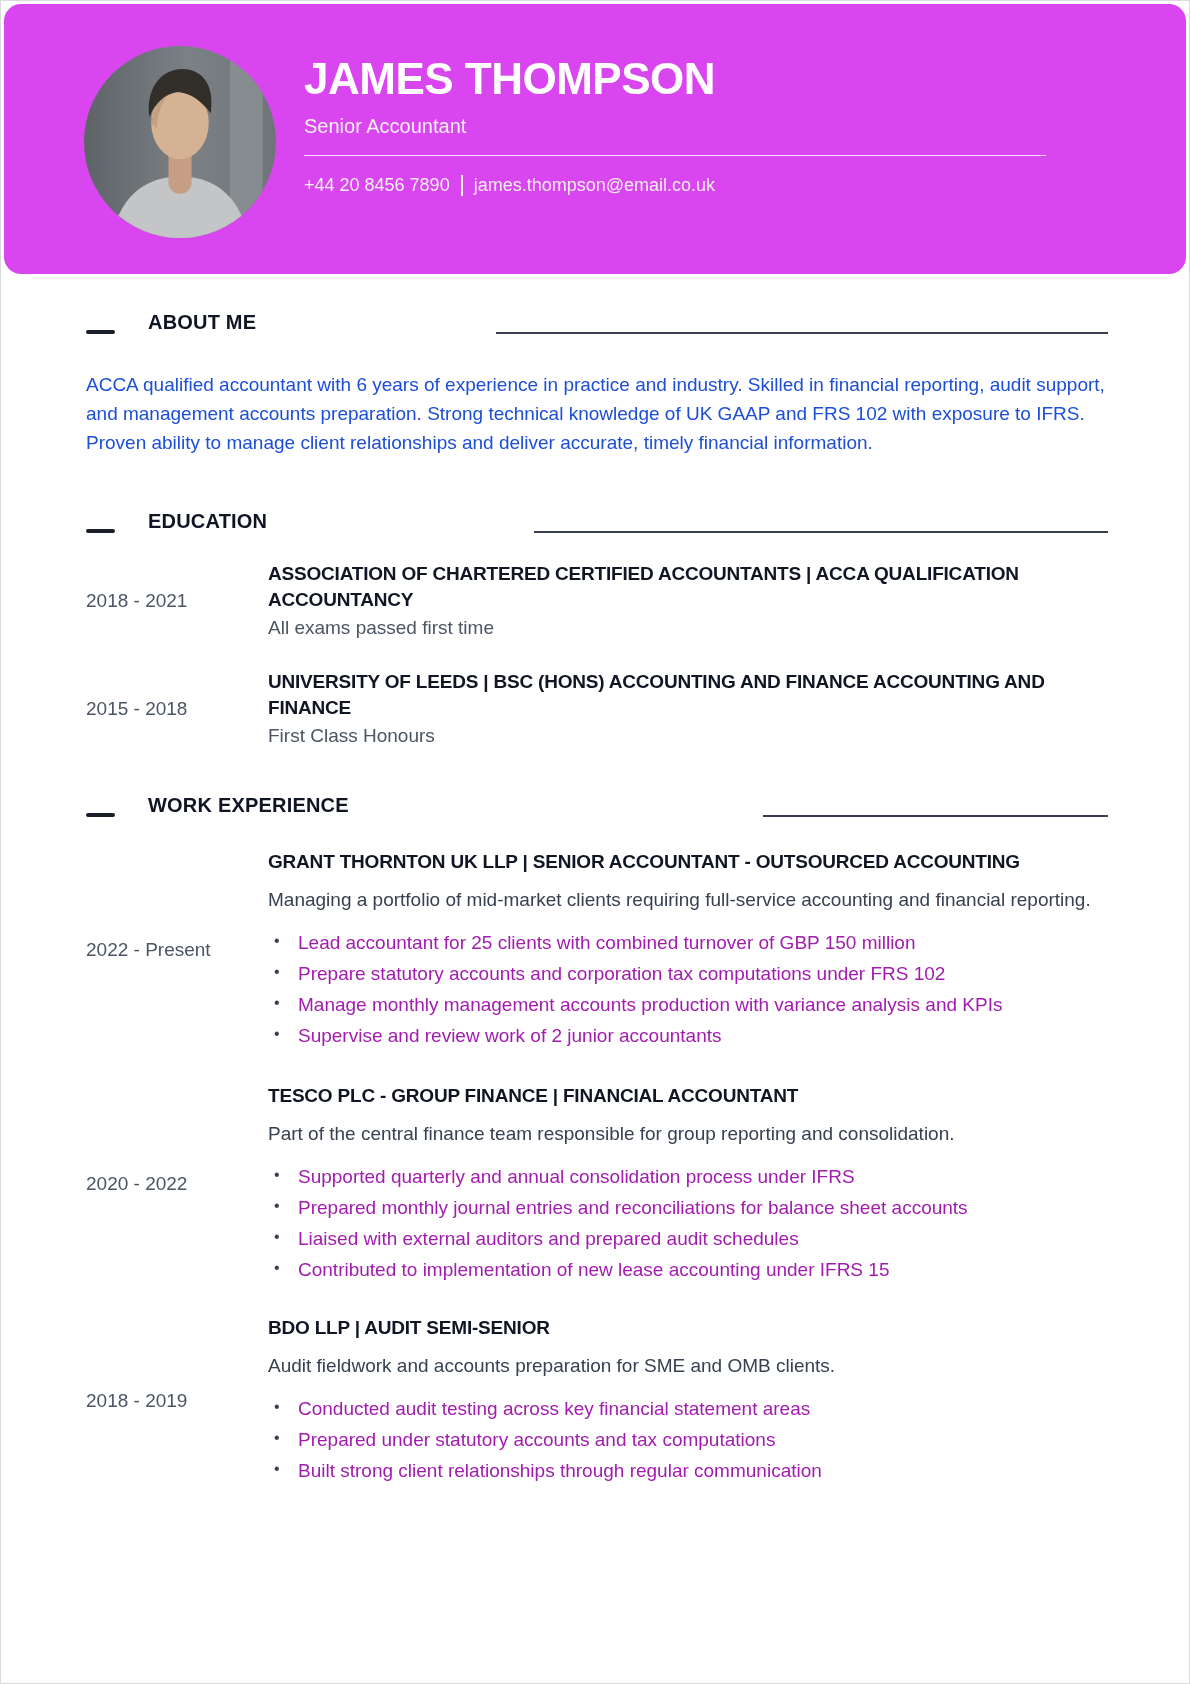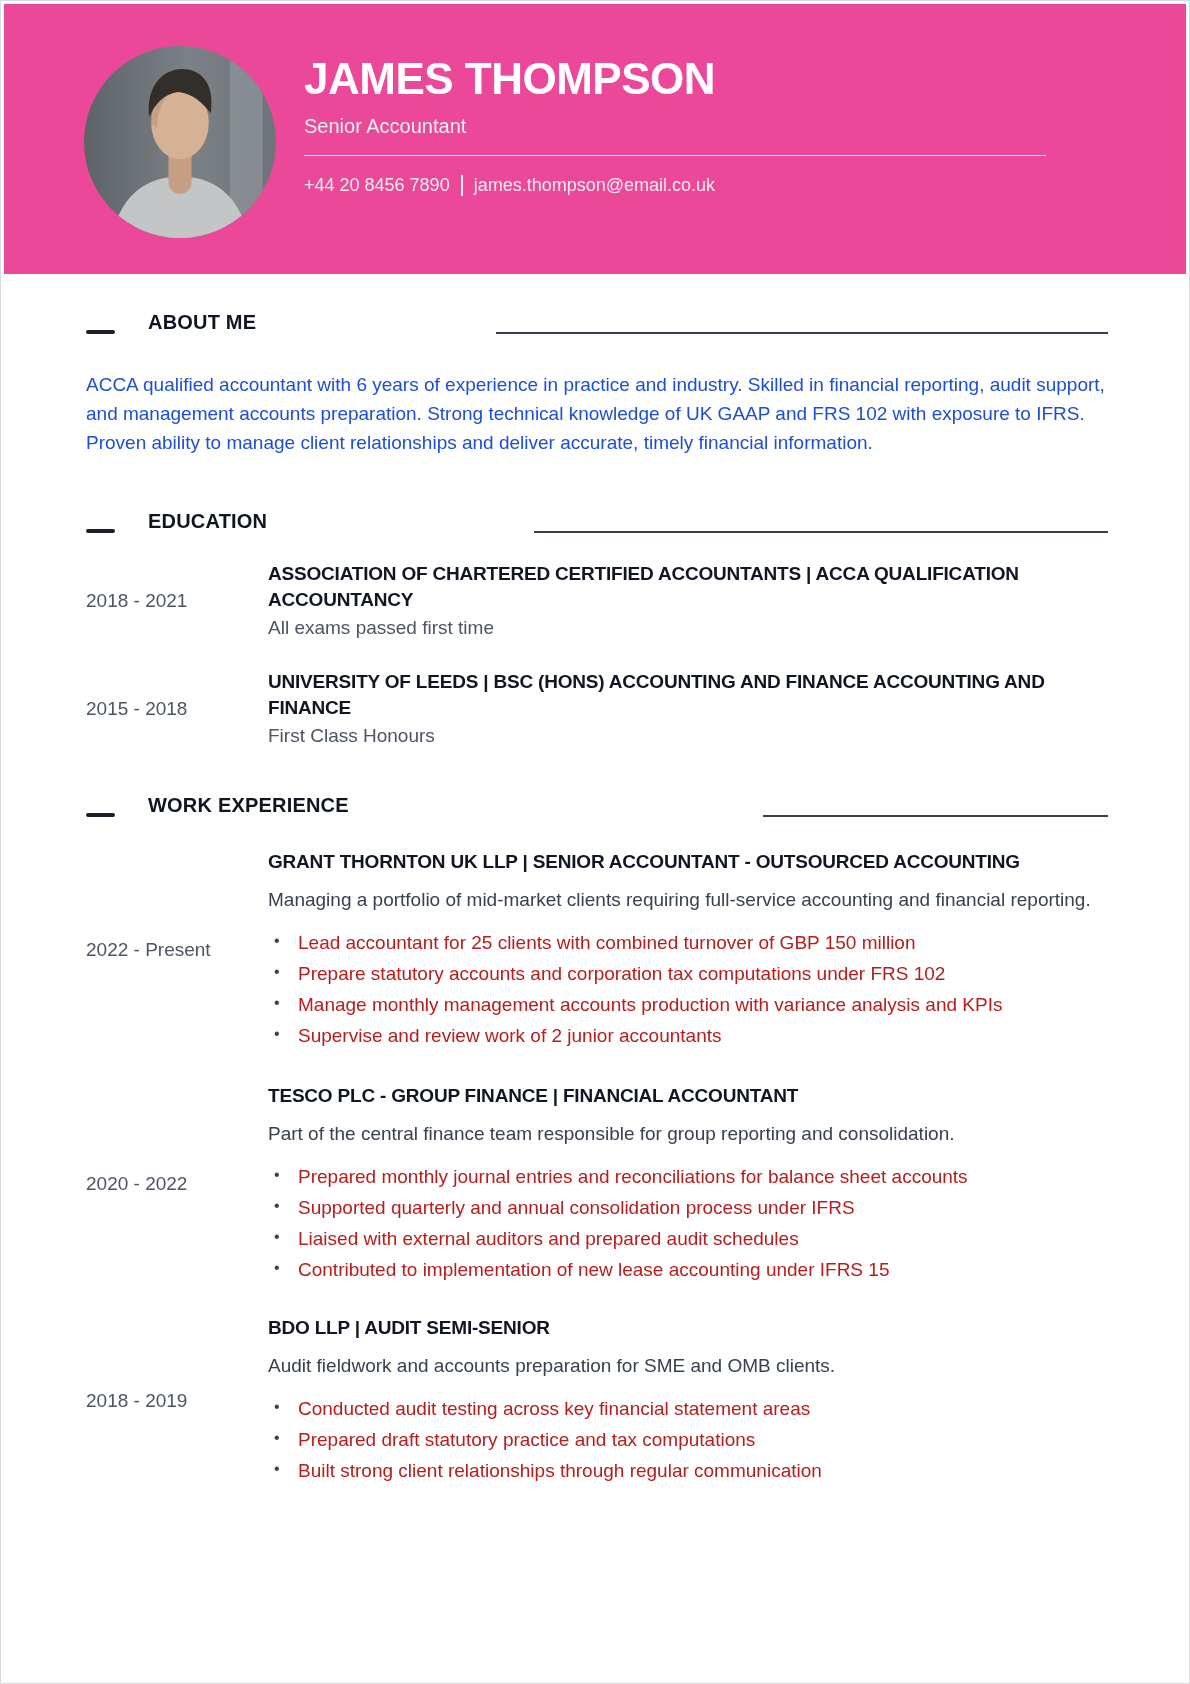--- a/index.html
+++ b/index.html
@@ -13,21 +13,22 @@
     background: #ffffff;
     overflow: hidden;
     font-family: "Liberation Sans", "DejaVu Sans", sans-serif;
     color: #374151;
   }
 
   
   .header {
     position: relative;
     height: 270px;
-    background: #ec4899;
+    background: #d946ef;
+    border-radius: 17px;
   }
   .photo {
     position: absolute;
     left: 80px;
     top: 42px;
     width: 192px;
     height: 192px;
     border-radius: 50%;
     overflow: hidden;
   }
@@ -158,21 +159,21 @@
   .bullets {
     margin: 12px 0 0 0;
     padding: 0;
     list-style: none;
   }
   .bullets li {
     position: relative;
     padding-left: 30px;
     font-size: 19px;
     line-height: 31px;
-    color: #b91c1c;
+    color: #a21caf;
   }
   .bullets li::before {
     content: "\2022";
     position: absolute;
     left: 6px;
     top: -2px;
     font-size: 16px;
     color: #374151;
   }
 </style>
@@ -262,35 +263,35 @@
         </ul>
       </div>
     </div>
 
     <div class="entry work-entry-2">
       <div class="entry-period">2020 - 2022</div>
       <div class="entry-body">
         <h3 class="entry-title">TESCO PLC - GROUP FINANCE | FINANCIAL ACCOUNTANT</h3>
         <p class="entry-summary">Part of the central finance team responsible for group reporting and consolidation.</p>
         <ul class="bullets">
+          <li>Supported quarterly and annual consolidation process under IFRS</li>
           <li>Prepared monthly journal entries and reconciliations for balance sheet accounts</li>
-          <li>Supported quarterly and annual consolidation process under IFRS</li>
           <li>Liaised with external auditors and prepared audit schedules</li>
           <li>Contributed to implementation of new lease accounting under IFRS 15</li>
         </ul>
       </div>
     </div>
 
     <div class="entry work-entry-3">
       <div class="entry-period">2018 - 2019</div>
       <div class="entry-body">
         <h3 class="entry-title">BDO LLP | AUDIT SEMI-SENIOR</h3>
         <p class="entry-summary">Audit fieldwork and accounts preparation for SME and OMB clients.</p>
         <ul class="bullets">
           <li>Conducted audit testing across key financial statement areas</li>
-          <li>Prepared draft statutory practice and tax computations</li>
+          <li>Prepared under statutory accounts and tax computations</li>
           <li>Built strong client relationships through regular communication</li>
         </ul>
       </div>
     </div>
 
   </div>
 </div>
 
 </body></html>

